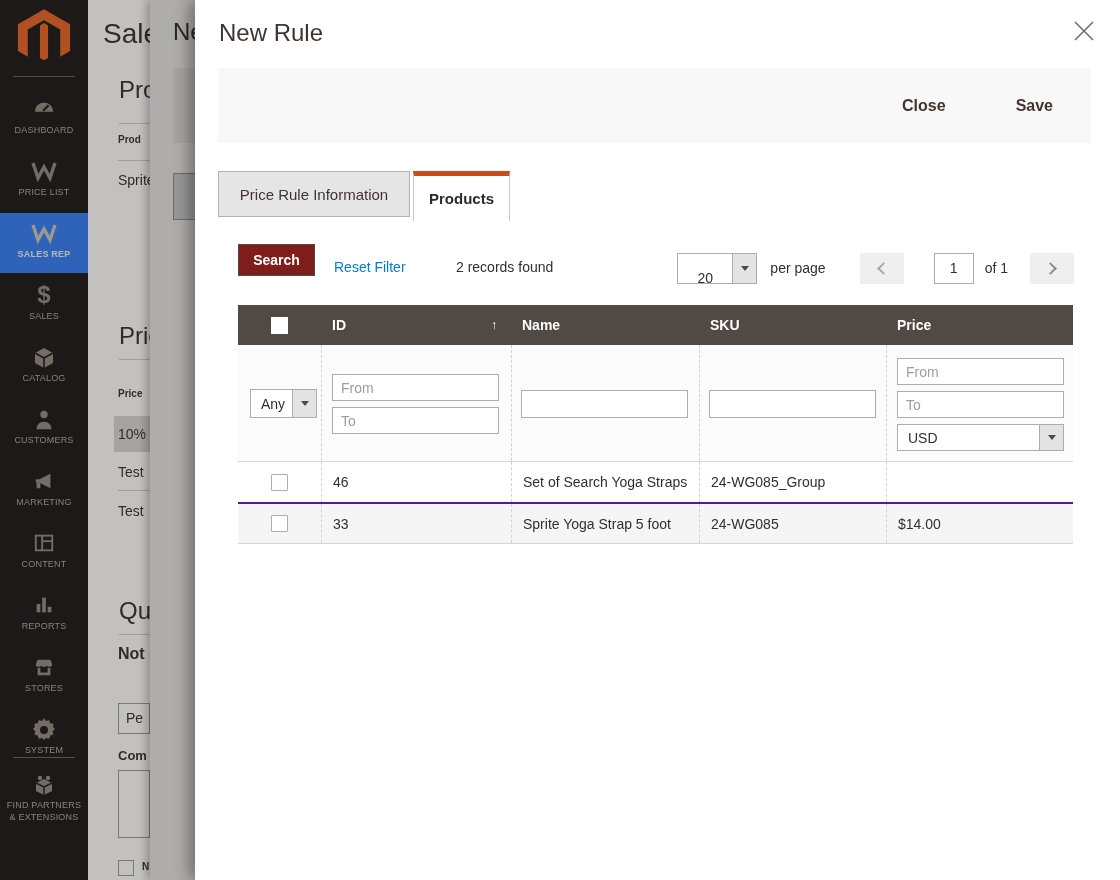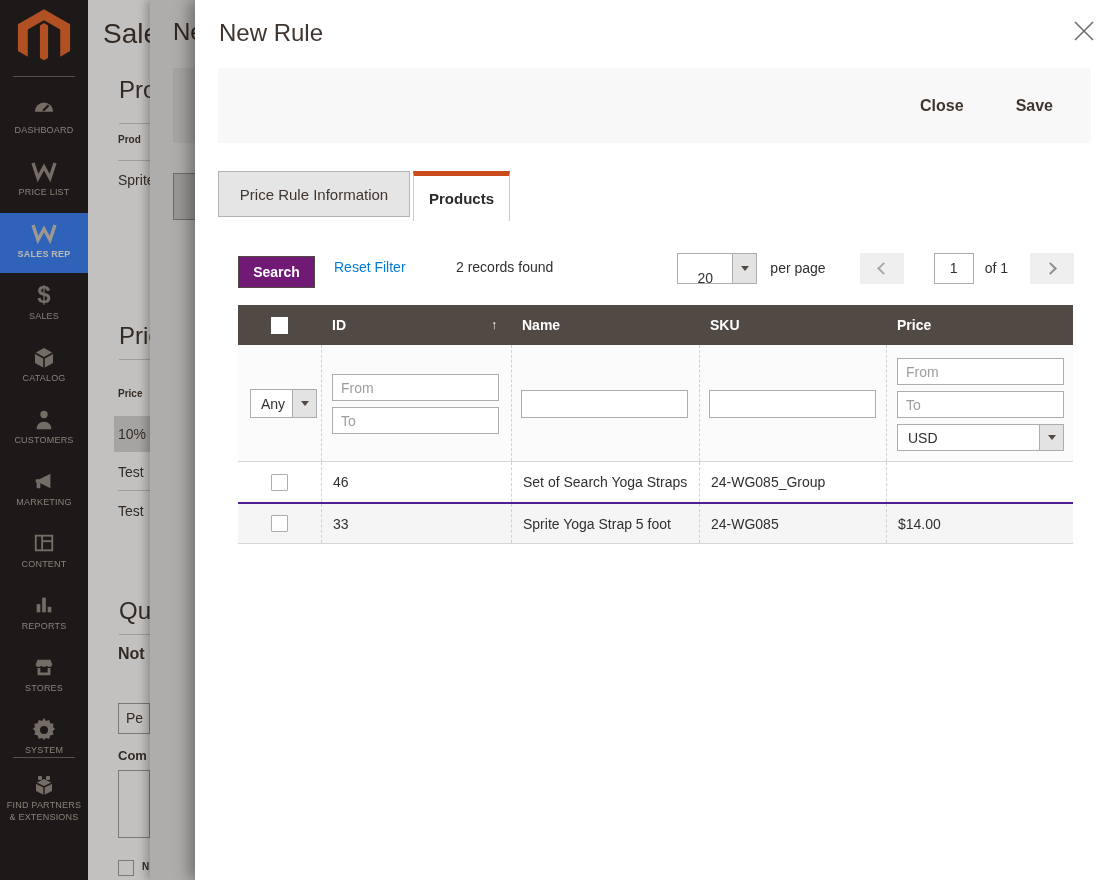--- a/index.html
+++ b/index.html
@@ -41,33 +41,33 @@
 
   
   #dim { left:0; top:0; width:195px; height:880px; background:rgba(10,6,4,.25); z-index:3; }
 
   
   #modal { left:195px; top:0; width:925px; height:880px; background:#fff; z-index:4;
            box-shadow:-6px 0 14px rgba(0,0,0,.35); }
   #modal-title { position:absolute; left:24px; top:19px; font-size:24px; color:#41362f; }
   #modal-close { position:absolute; left:876px; top:18px; width:26px; height:26px; cursor:pointer; }
   #toolbar { position:absolute; left:23px; top:68px; width:873px; height:75px; background:#f8f8f8;
-             display:flex; align-items:center; justify-content:flex-end; gap:52px; padding-right:38px; }
+             display:flex; align-items:center; justify-content:flex-end; gap:70px; padding-right:38px; }
   .tool-btn { font-size:16px; font-weight:600; color:#41362f; cursor:pointer; }
 
   
   #tabs { position:absolute; left:23px; top:171px; display:flex; align-items:flex-start; }
   .tab-inactive { width:192px; height:46px; margin-bottom:1px; background:#e5e5e5; border:1px solid #b3b3b3;
                   display:flex; align-items:center; justify-content:center; font-size:15px; color:#41362f; cursor:pointer; }
   .tab-active { width:97px; height:50px; margin-left:3px; background:#fff; border-top:5px solid #ca4b1c;
                 border-left:1px solid #c9c9c9; border-right:1px solid #c9c9c9;
                 display:flex; align-items:center; justify-content:center; font-size:15px; font-weight:700; color:#2b2b2b; cursor:pointer; }
 
   
-  #search-btn { position:absolute; left:43px; top:256px; width:77px; height:32px; background:#701a75; color:#fff;
+  #search-btn { position:absolute; left:43px; top:244px; width:77px; height:32px; background:#7f1d1d; color:#fff;
                 font-size:14px; font-weight:600; border:1px solid #514943; display:flex; align-items:center; justify-content:center; cursor:pointer; }
   #reset-link { position:absolute; left:139px; top:259px; font-size:14px; color:#007bdb; cursor:pointer; }
   #records { position:absolute; left:261px; top:259px; font-size:14px; color:#303030; }
   #pager { position:absolute; right:46px; top:252px; height:32px; display:flex; align-items:center; }
   .sel { display:flex; height:31px; border:1px solid #adadad; background:#fff; cursor:pointer; }
   .sel .sel-val { display:flex; align-items:center; padding:0 10px; font-size:14px; color:#303030; background:#fff; }
   .sel .sel-arrow { width:24px; background:#e3e3e3; border-left:1px solid #adadad; display:flex; align-items:center; justify-content:center; }
   .caret { width:0; height:0; border-left:4px solid transparent; border-right:4px solid transparent; border-top:5px solid #514943; }
   #pager .perpage-sel { width:80px; }
   #pager .perpage-sel .sel-val { flex:1; justify-content:center;margin-top:20px; }

